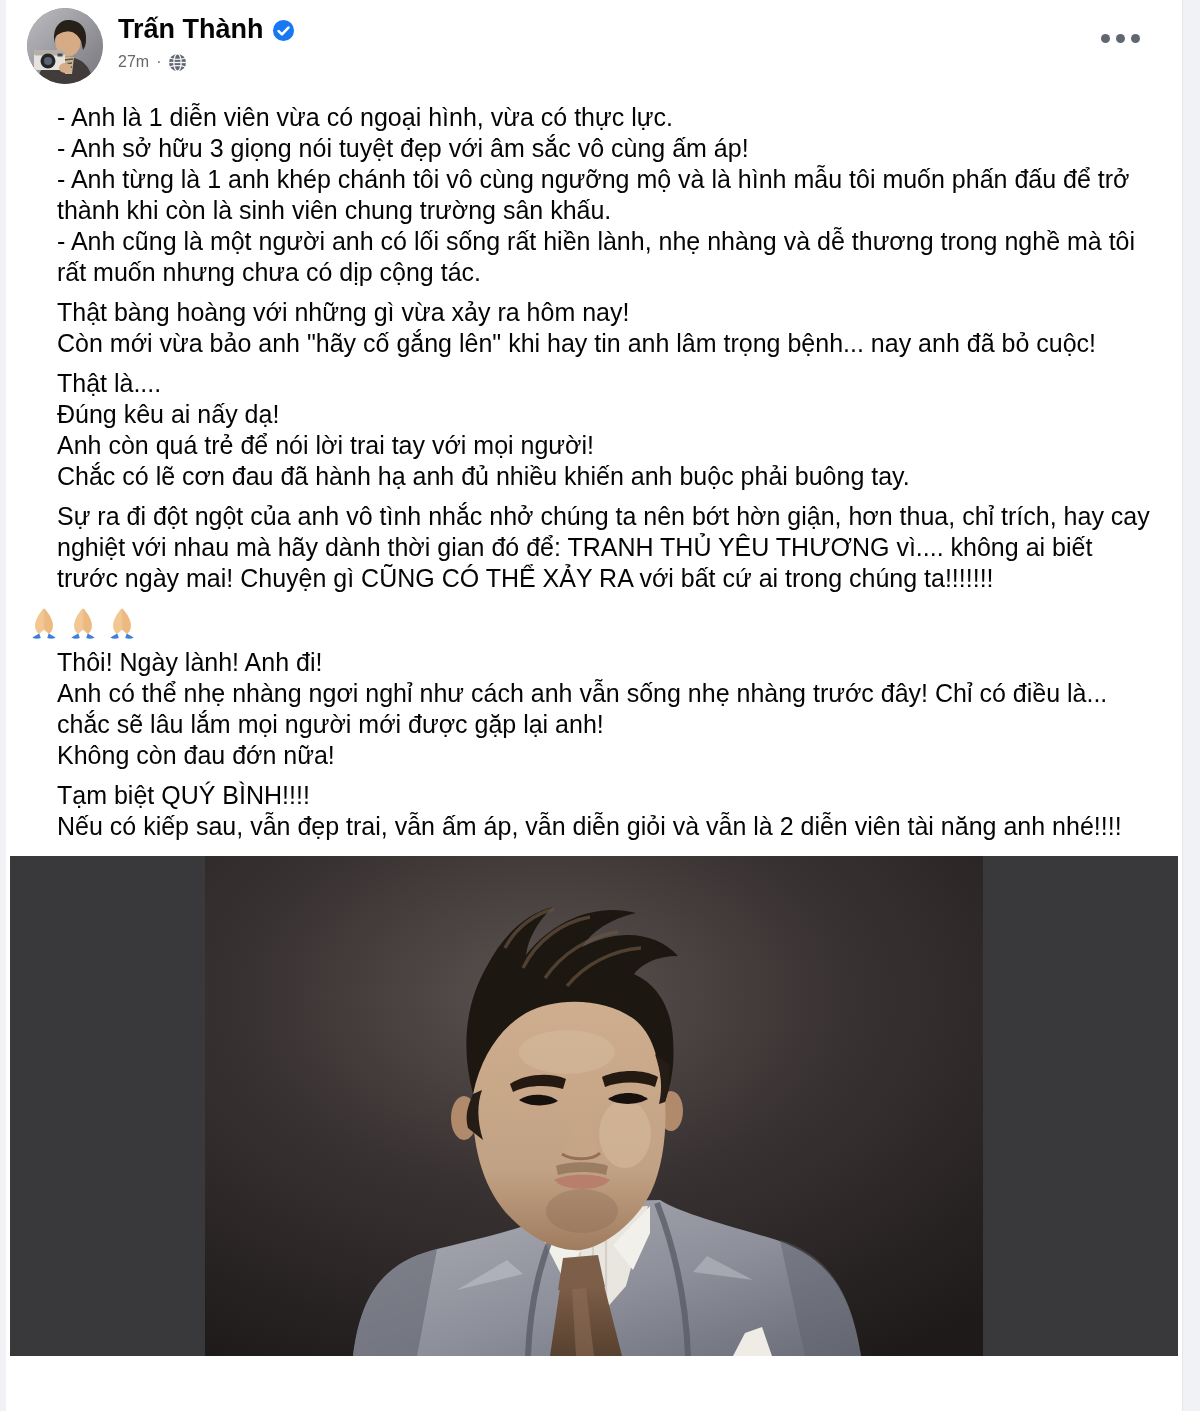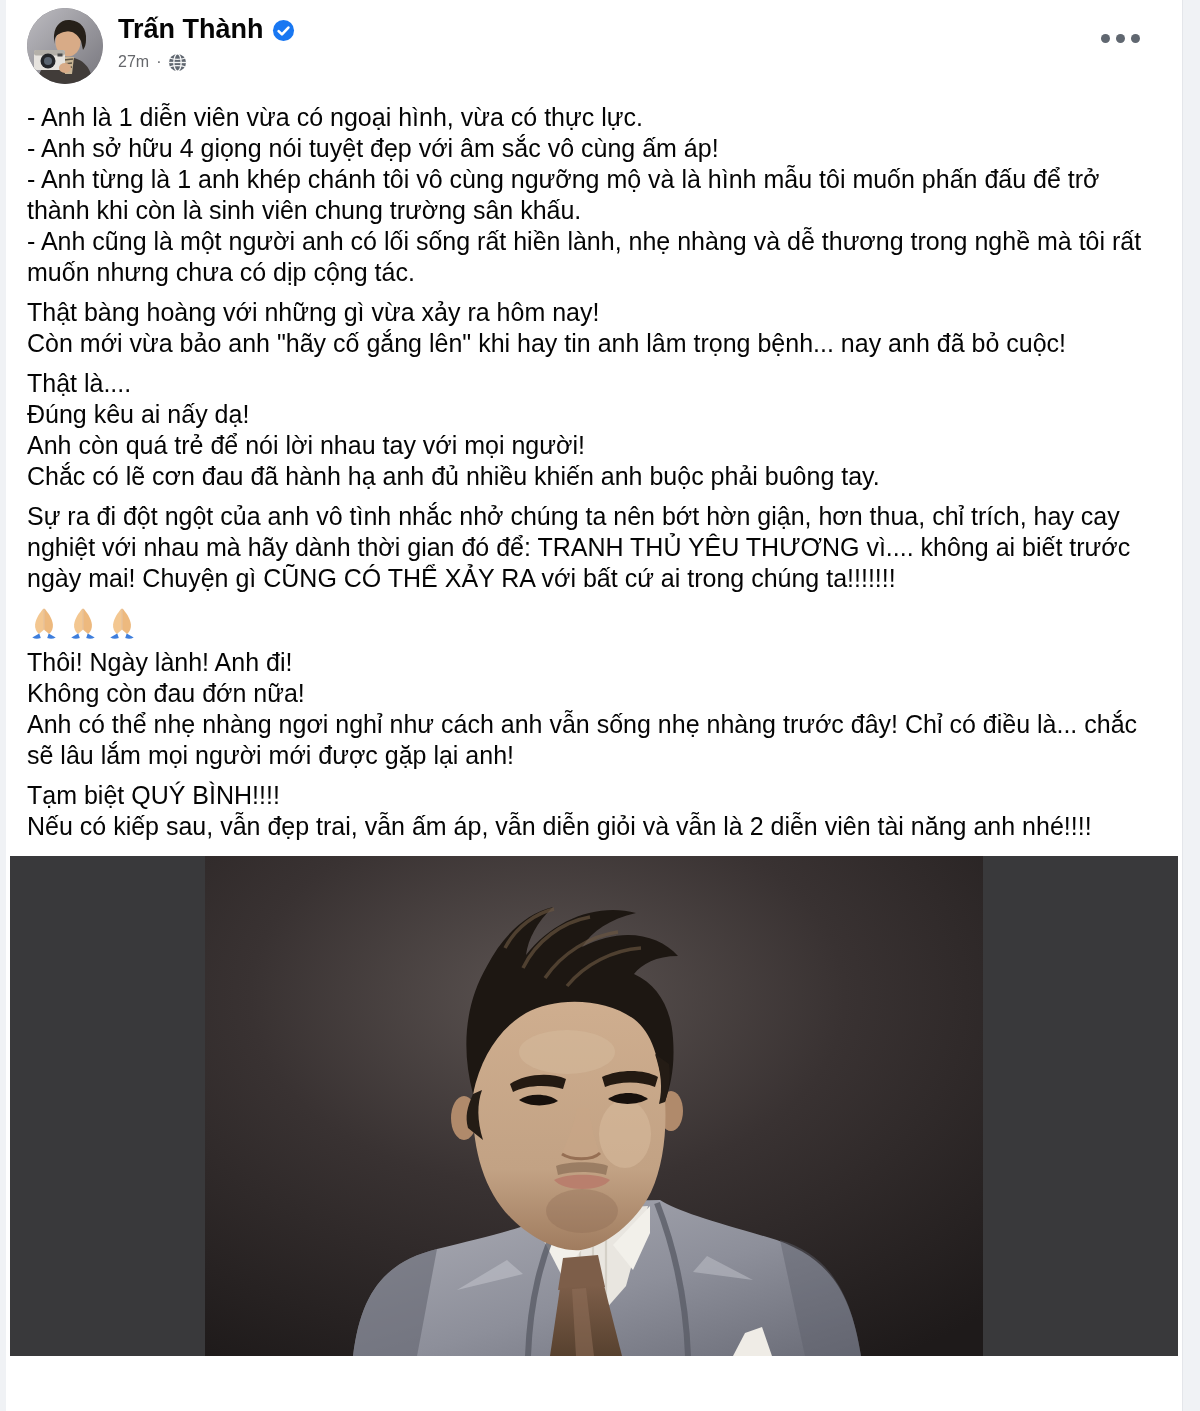--- a/index.html
+++ b/index.html
@@ -72,21 +72,21 @@
   }
   
   .post-text {
     padding: 18px 24px 0 21px;
     font-size: 25px;
     line-height: 31px;
     color: #050505;
   }
   .para { margin-bottom: 9px; }
   .emoji-row { margin-bottom: 4px; height: 40px; display: flex; align-items: center; gap: 5px; }
-  .line { min-height: 31px; }
+  .line { min-height: 31px; margin-left: 30px; }
   .line svg.heart { vertical-align: -4px; margin-left: 5px; }
   .line svg.heart:first-of-type { margin-left: 9px; }
   
   .photo {
     margin: 14px 4px 0 4px;
     height: 500px;
     background: #39393b;
     display: flex;
     justify-content: center;
     overflow: hidden;
@@ -152,32 +152,32 @@
     <button class="more-btn" aria-label="More options">
       <span class="d"></span>
       <span class="d"></span>
       <span class="d"></span>
     </button>
   </header>
 
   <div class="post-text">
       <div class="para">
         <div class="line">- Anh là 1 diễn viên vừa có ngoại hình, vừa có thực lực.</div>
-        <div class="line">- Anh sở hữu 4 giọng nói tuyệt đẹp với âm sắc vô cùng ấm áp!</div>
+        <div class="line">- Anh sở hữu 3 giọng nói tuyệt đẹp với âm sắc vô cùng ấm áp!</div>
         <div class="line">- Anh từng là 1 anh khép chánh tôi vô cùng ngưỡng mộ và là hình mẫu tôi muốn phấn đấu để trở thành khi còn là sinh viên chung trường sân khấu.</div>
         <div class="line">- Anh cũng là một người anh có lối sống rất hiền lành, nhẹ nhàng và dễ thương trong nghề mà tôi rất muốn nhưng chưa có dịp cộng tác.</div>
       </div>
       <div class="para">
         <div class="line">Thật bàng hoàng với những gì vừa xảy ra hôm nay!</div>
         <div class="line">Còn mới vừa bảo anh "hãy cố gắng lên" khi hay tin anh lâm trọng bệnh... nay anh đã bỏ cuộc!</div>
       </div>
       <div class="para">
         <div class="line">Thật là....</div>
         <div class="line">Đúng kêu ai nấy dạ!</div>
-        <div class="line">Anh còn quá trẻ để nói lời nhau tay với mọi người!</div>
+        <div class="line">Anh còn quá trẻ để nói lời trai tay với mọi người!</div>
         <div class="line">Chắc có lẽ cơn đau đã hành hạ anh đủ nhiều khiến anh buộc phải buông tay.</div>
       </div>
       <div class="para">
         <div class="line">Sự ra đi đột ngột của anh vô tình nhắc nhở chúng ta nên bớt hờn giận, hơn thua, chỉ trích, hay cay nghiệt với nhau mà hãy dành thời gian đó để: TRANH THỦ YÊU THƯƠNG vì.... không ai biết trước ngày mai! Chuyện gì CŨNG CÓ THỂ XẢY RA với bất cứ ai trong chúng ta!!!!!!!</div>
       </div>
       <div class="emoji-row">
   <svg class="hand" viewBox="0 0 36 36" width="34" height="34">
     <path d="M17.6 2.5 C13.5 7.5 9.3 13.2 8.6 19.6 C8.2 23.6 9.6 27 12.6 29.6 L17.6 25.4 Z" fill="#f3c791"></path>
     <path d="M18.4 2.5 C22.5 7.5 26.7 13.2 27.4 19.6 C27.8 23.6 26.4 27 23.4 29.6 L18.4 25.4 Z" fill="#edb97e"></path>
     <line x1="18" y1="3.2" x2="18" y2="25.2" stroke="#d9a268" stroke-width="0.9"></line>
@@ -196,22 +196,22 @@
   <svg class="hand" viewBox="0 0 36 36" width="34" height="34">
     <path d="M17.6 2.5 C13.5 7.5 9.3 13.2 8.6 19.6 C8.2 23.6 9.6 27 12.6 29.6 L17.6 25.4 Z" fill="#f3c791"></path>
     <path d="M18.4 2.5 C22.5 7.5 26.7 13.2 27.4 19.6 C27.8 23.6 26.4 27 23.4 29.6 L18.4 25.4 Z" fill="#edb97e"></path>
     <line x1="18" y1="3.2" x2="18" y2="25.2" stroke="#d9a268" stroke-width="0.9"></line>
     <path d="M13 29.2 L5.6 33.4 Q9.8 35.7 14.6 33.9 Z" fill="#3e7edc"></path>
     <path d="M23 29.2 L30.4 33.4 Q26.2 35.7 21.4 33.9 Z" fill="#3e7edc"></path>
   </svg>
 </div>
       <div class="para">
         <div class="line">Thôi! Ngày lành! Anh đi!</div>
+        <div class="line">Anh có thể nhẹ nhàng ngơi nghỉ như cách anh vẫn sống nhẹ nhàng trước đây! Chỉ có điều là... chắc sẽ lâu lắm mọi người mới được gặp lại anh!</div>
         <div class="line">Không còn đau đớn nữa!</div>
-        <div class="line">Anh có thể nhẹ nhàng ngơi nghỉ như cách anh vẫn sống nhẹ nhàng trước đây! Chỉ có điều là... chắc sẽ lâu lắm mọi người mới được gặp lại anh!</div>
       </div>
       <div class="para">
         <div class="line">Tạm biệt QUÝ BÌNH!!!!</div>
         <div class="line">Nếu có kiếp sau, vẫn đẹp trai, vẫn ấm áp, vẫn diễn giỏi và vẫn là 2 diễn viên tài năng anh nhé!!!!</div>
       </div>
     </div>
 
   <figure class="photo" aria-label="Studio portrait of a man with a dark pompadour hairstyle wearing a gray suit, striped white shirt and bronze tie against a dark background">
     <div class="photo-inner">
       <svg viewBox="0 0 778 500" width="778" height="500" preserveAspectRatio="none">

